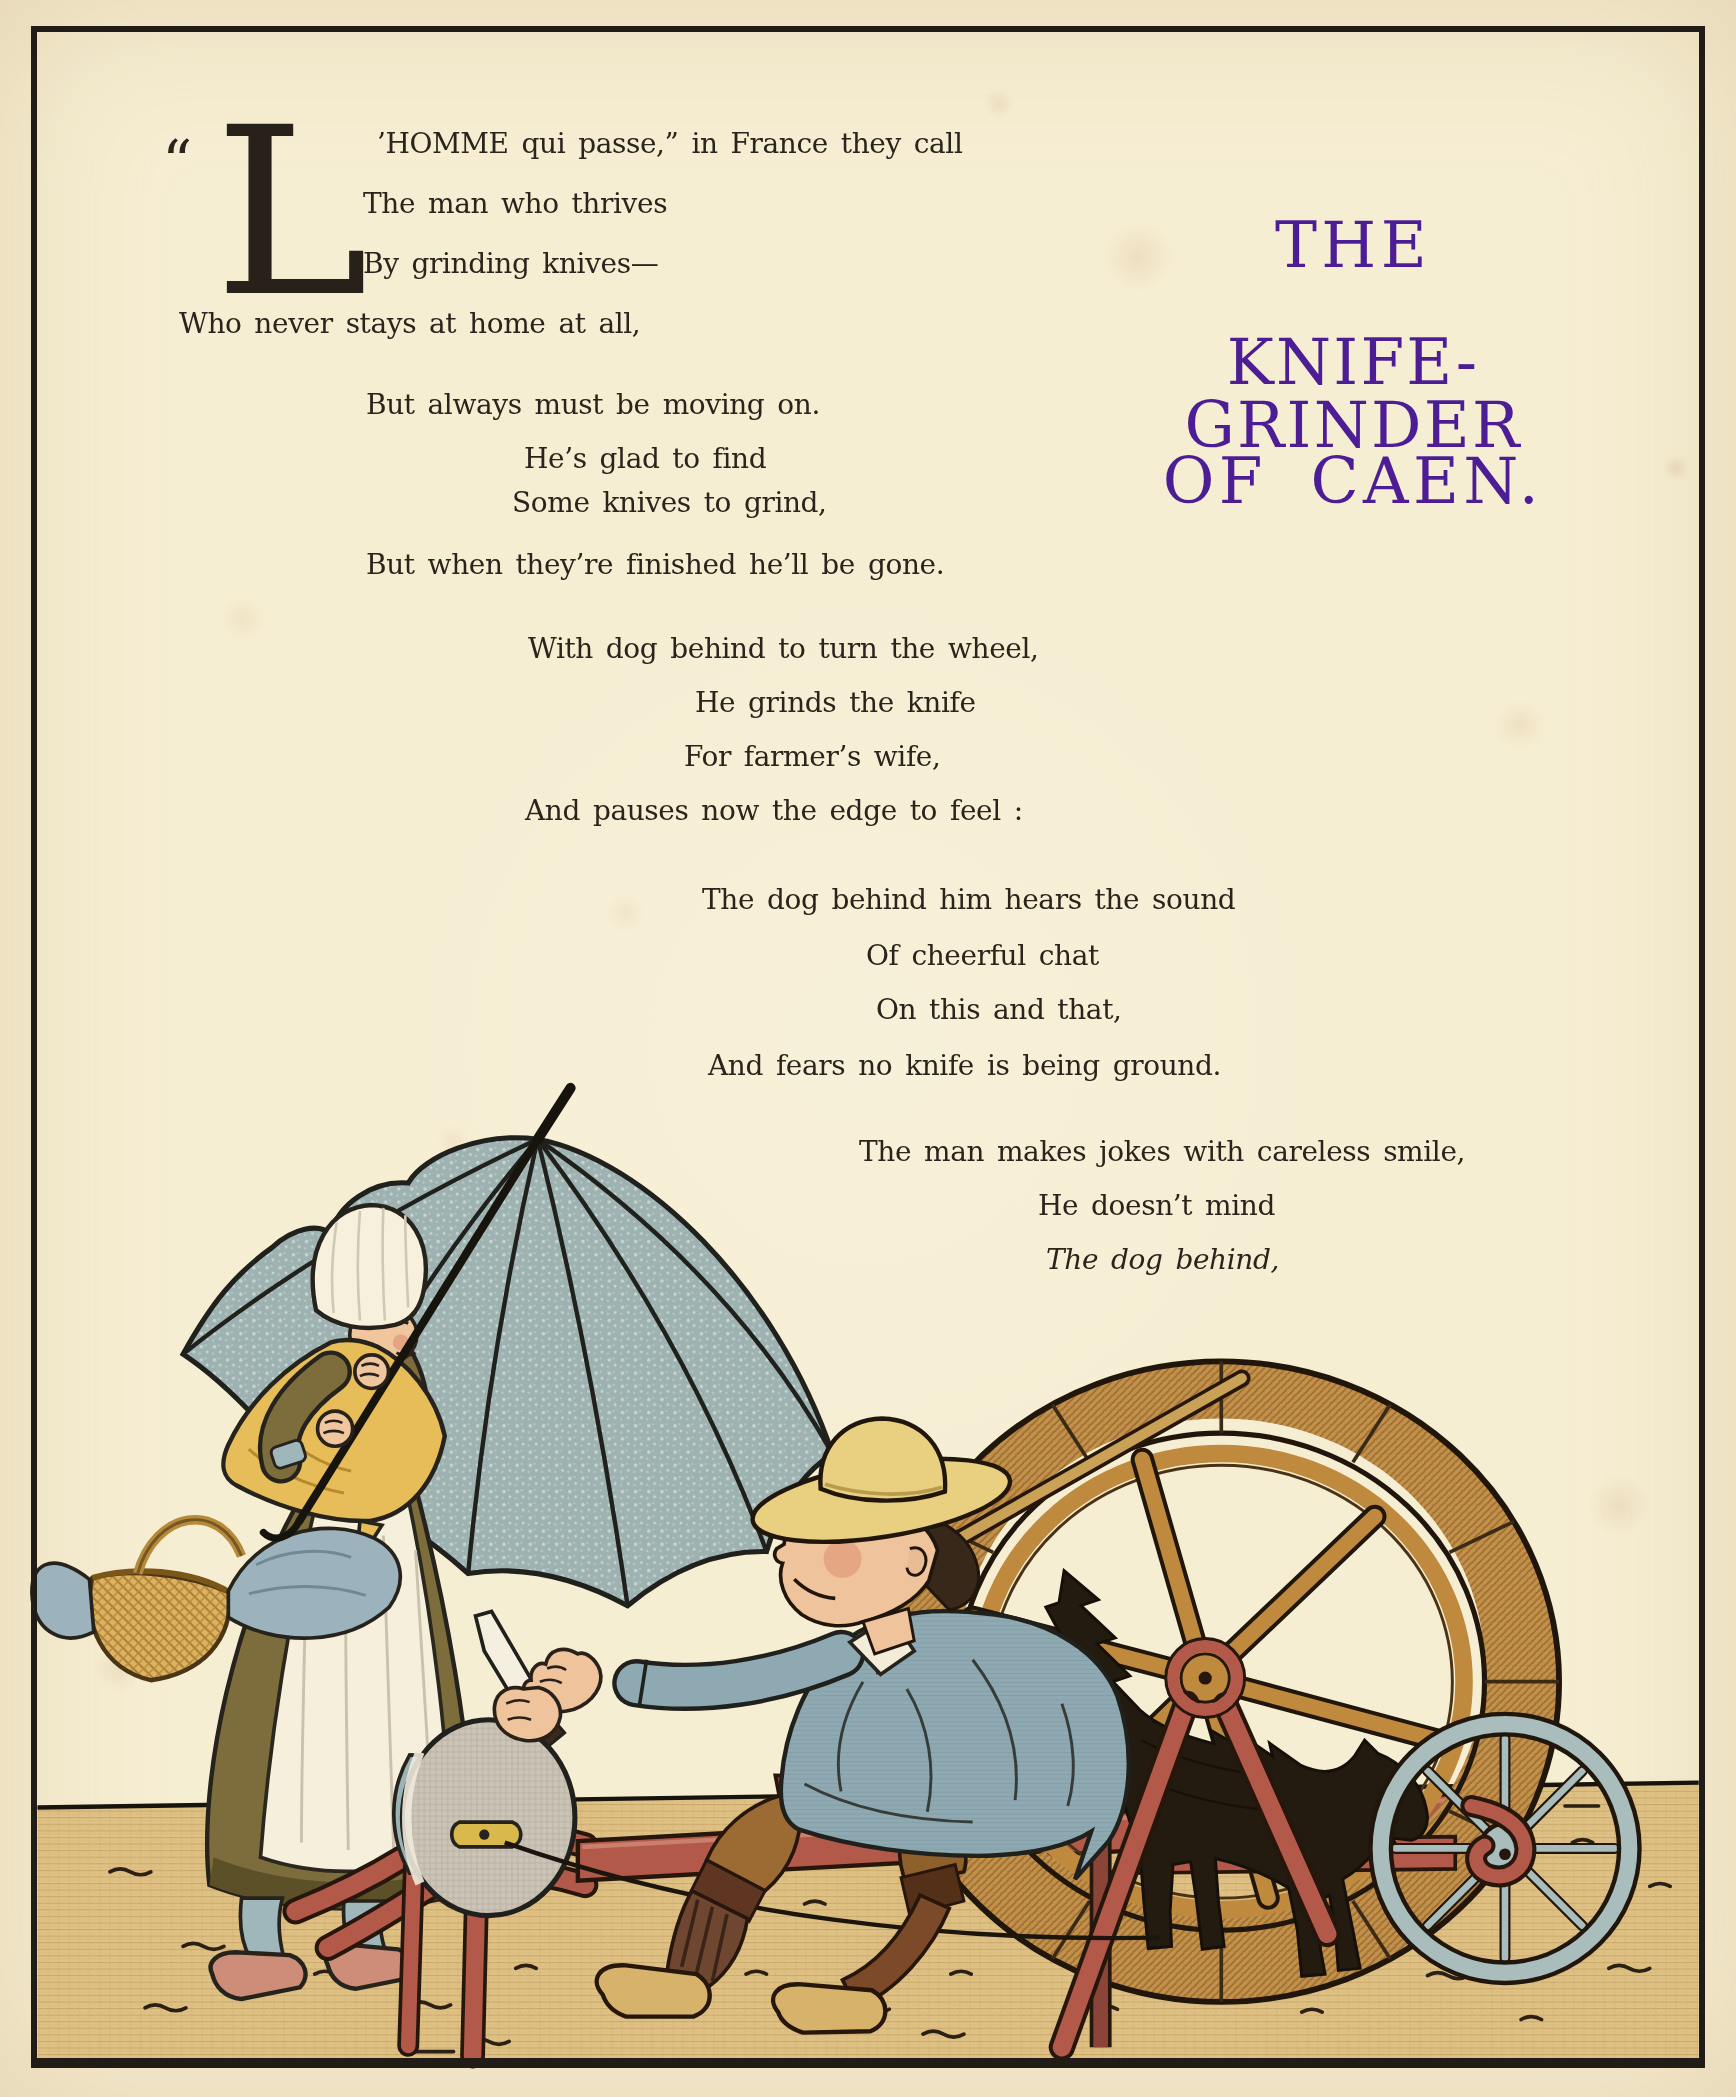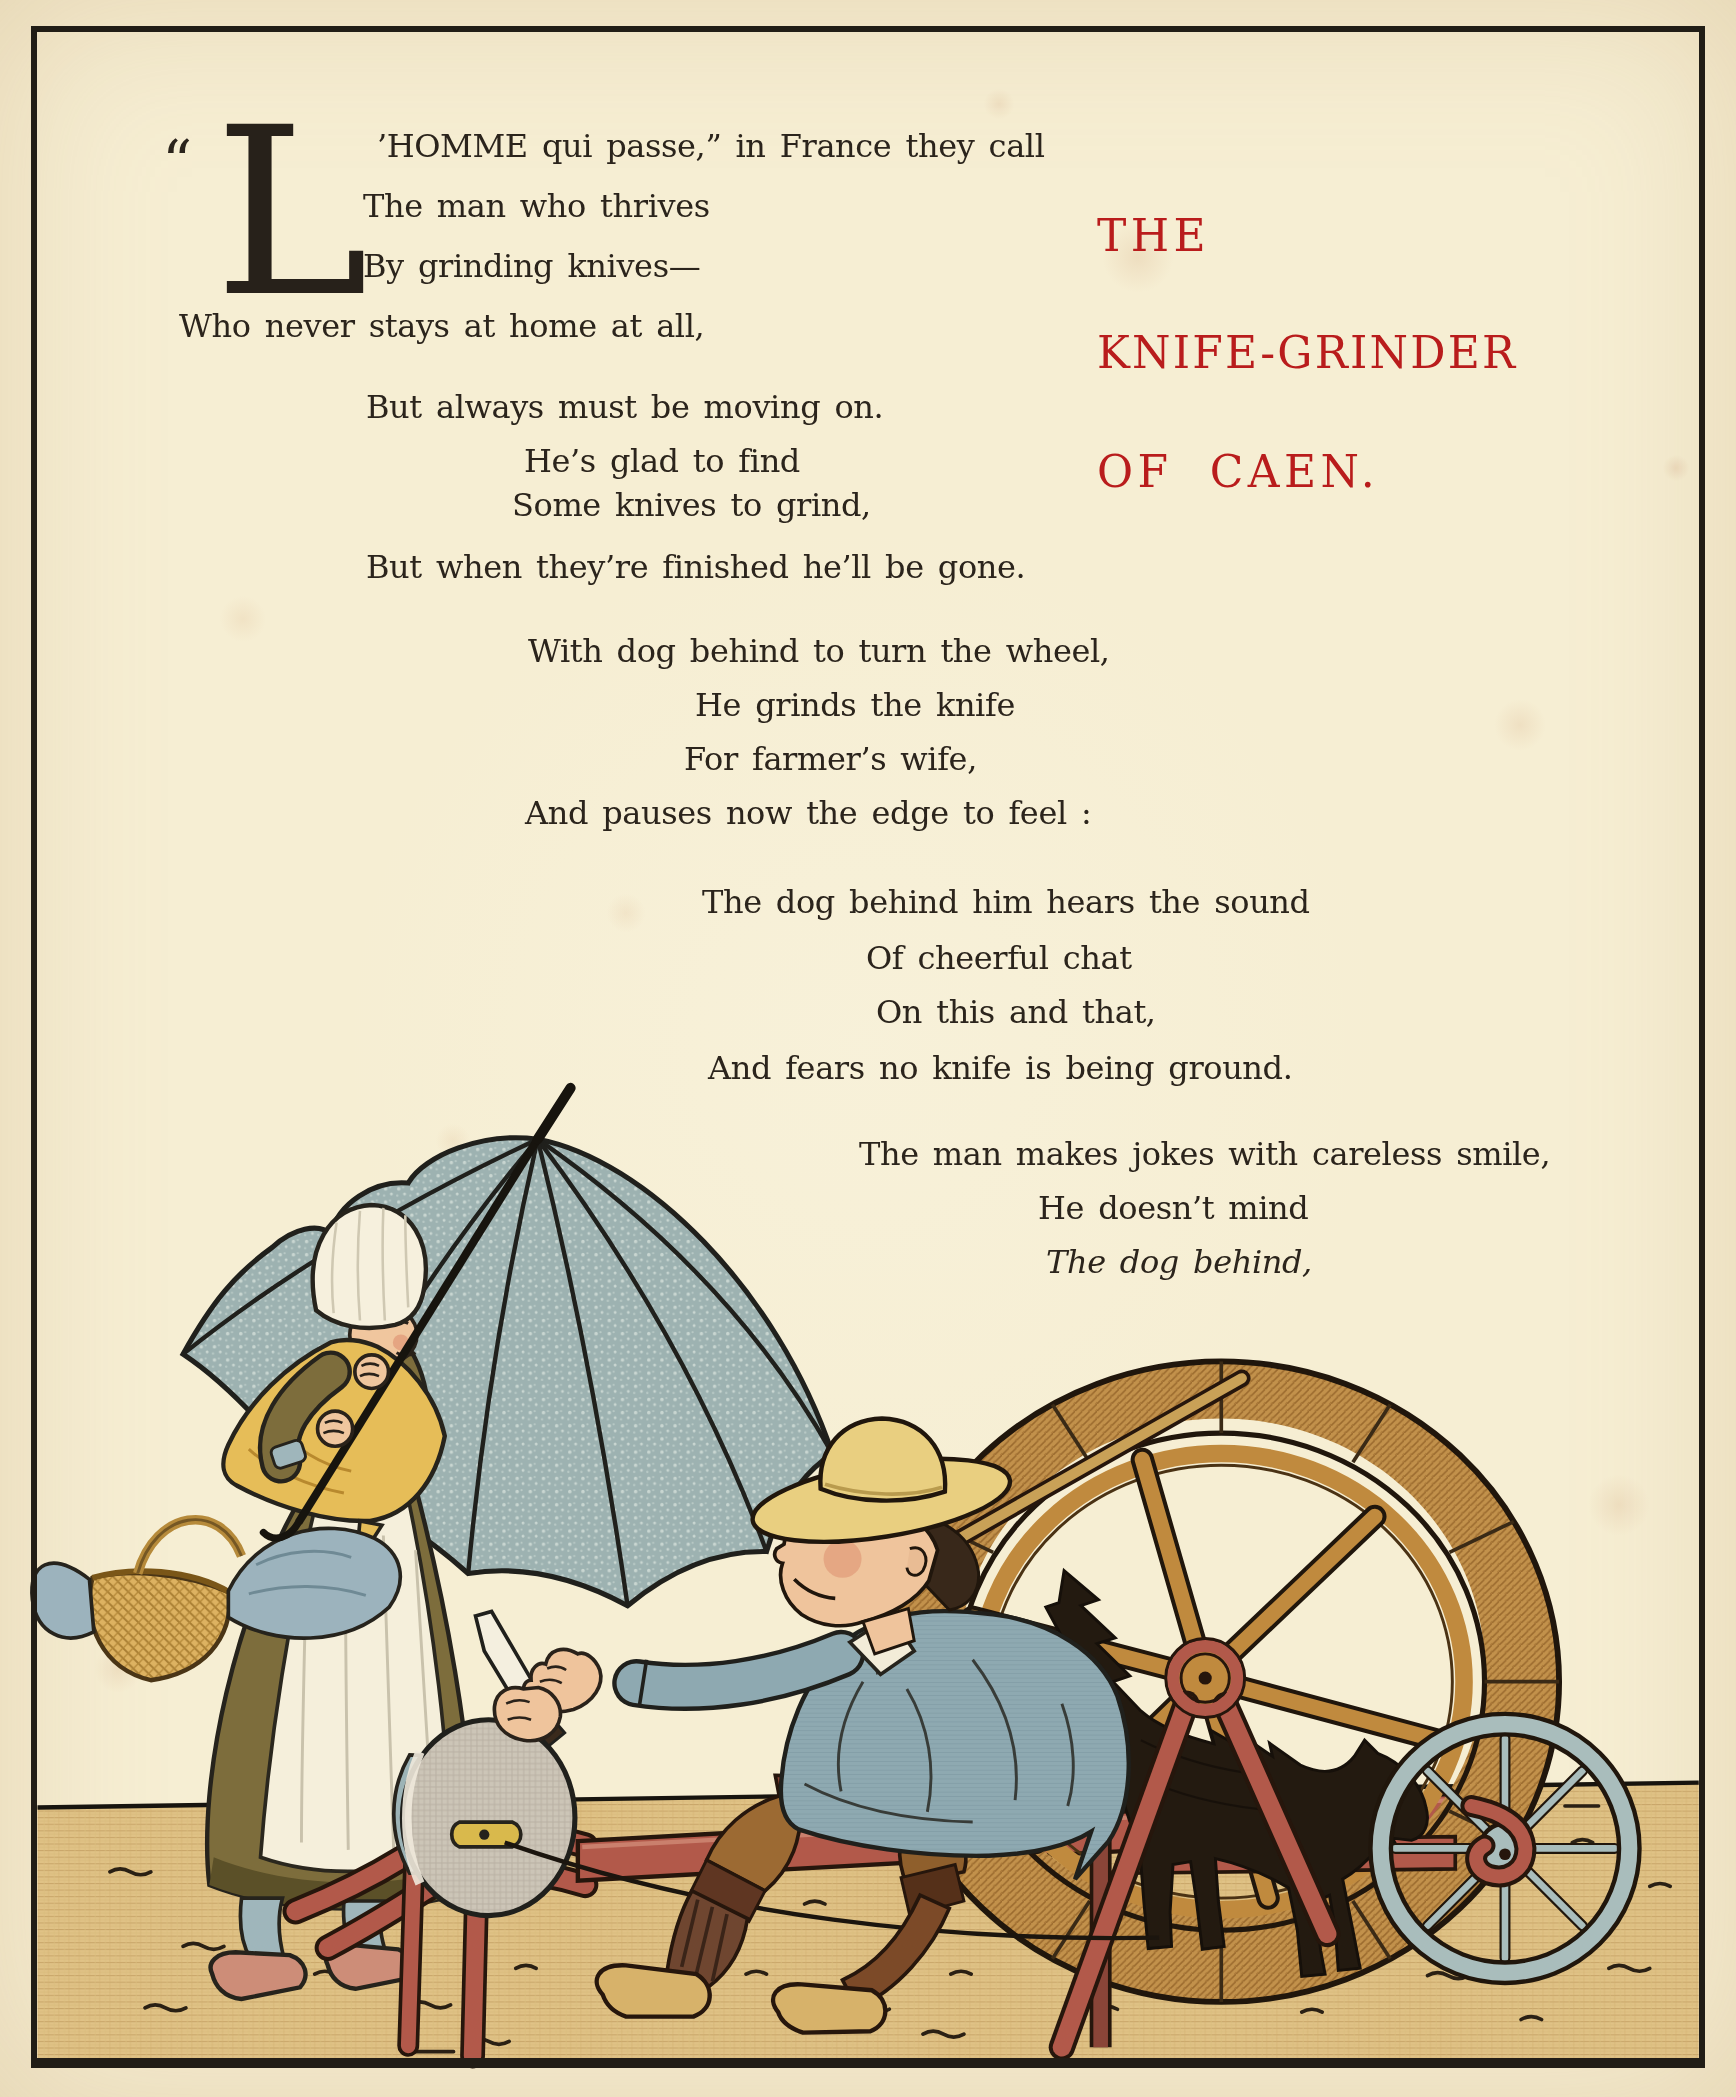--- a/index.html
+++ b/index.html
@@ -24,34 +24,34 @@
       radial-gradient(circle 658px at 863px 1046px, rgba(250,246,228,.35), transparent 80%);
     box-shadow: inset 0 0 161px rgba(186,148,92,.28);
   }
   .frame{
     position:absolute; left:31px; top:26px; width:1662px; height:2026px;
     border:6.6px solid #211d16; border-bottom-width:10.2px;
     pointer-events:none;
   }
   .line{
     position:absolute; white-space:nowrap;
-    font-size:32px; line-height:1; letter-spacing:-0.4px; word-spacing:4.4px;
+    font-size:28px; line-height:1; letter-spacing:-0.4px; word-spacing:4.4px;
     color:#2b241c;
   }
   .dropcap-quote{
     position:absolute; left:162px; top:133px;
     font-size:59px; color:#2b241c; line-height:1;
   }
   .dropcap{
     position:absolute; left:214px; top:117px;
     font-size:233px; line-height:0.82; color:#27211a;
   }
   .title-line{
-    position:absolute; left:1097px; width:512px; text-align:left;
-    font-size:44px; letter-spacing:4.4px; color:#b91c1c; line-height:1;
+    position:absolute; left:1097px; width:512px; text-align:center;
+    font-size:63px; letter-spacing:4.4px; color:#4c1d95; line-height:1;
   }
   .t1{top:214px;} .t2{top:331px; letter-spacing:2.2px;} .t3{top:450px; word-spacing:19px;}
   svg{position:absolute; left:0; top:0; pointer-events:none;}
 </style>
 </head>
 <body>
 
 <div class="page">
   <div class="spots"></div>
 

